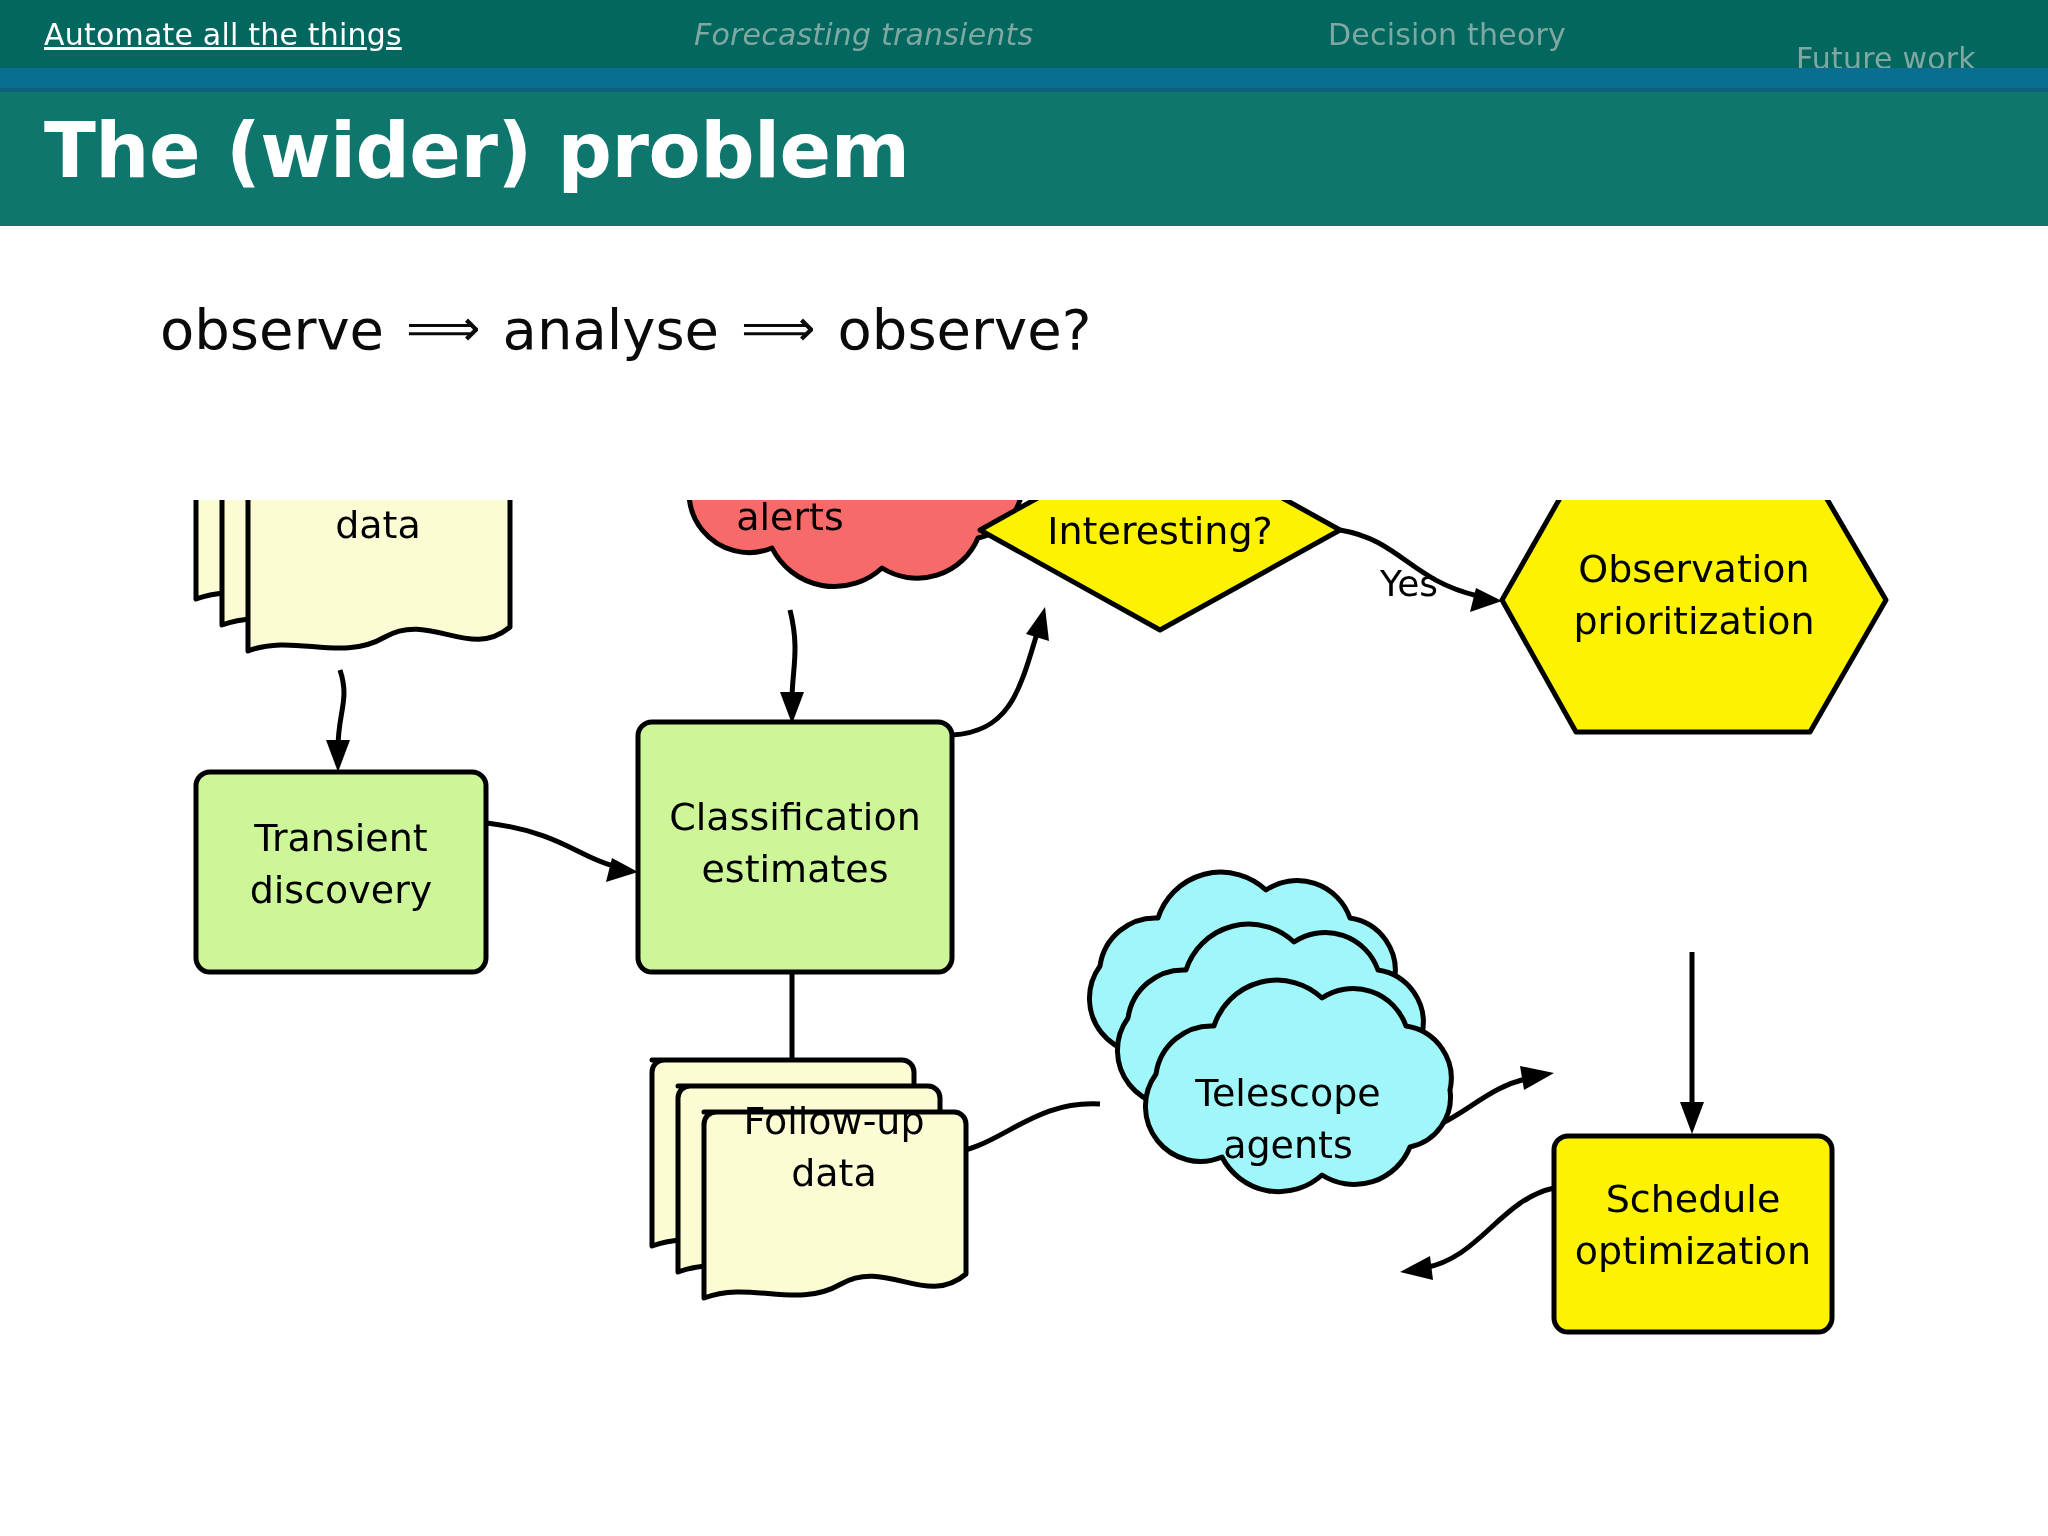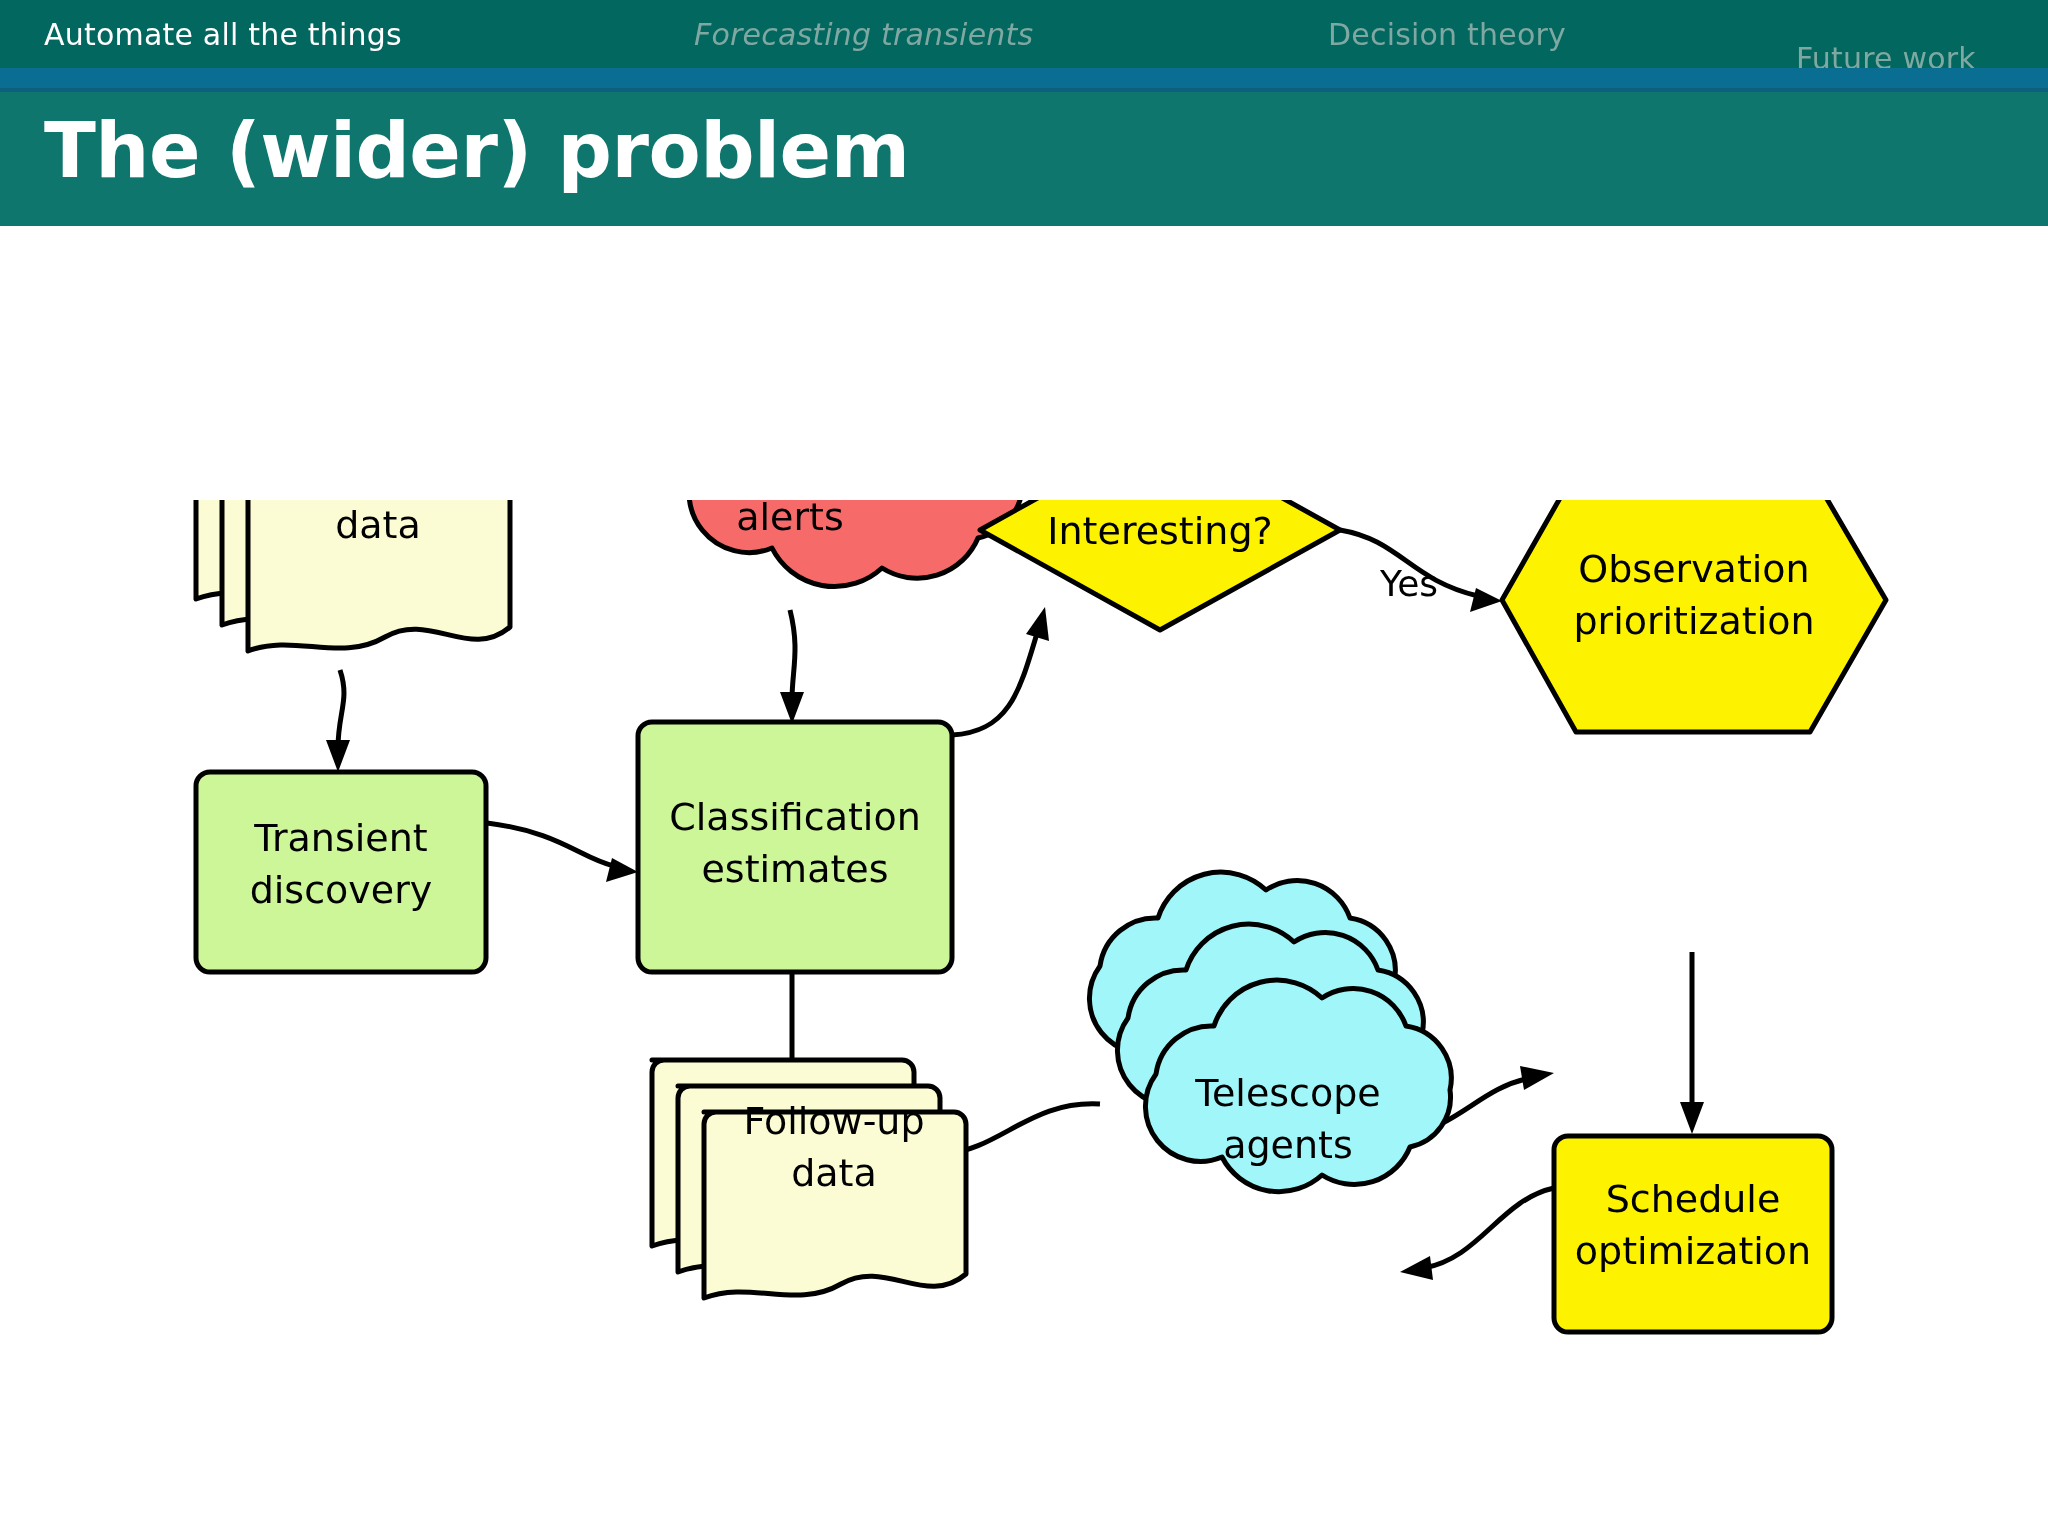--- a/index.html
+++ b/index.html
@@ -12,21 +12,21 @@
   #navbar{
     position:absolute;left:0;top:0;width:2048px;height:68px;
     background:#02675e;
     display:flex;align-items:center;
   }
   .nav-item{
     font-size:30px;letter-spacing:.2px;white-space:nowrap;
     color:#7fa8a2;
   }
   .nav-item.active{color:#ffffff;}
-  #nav-0{position:absolute;left:44px;}
+  #nav-0{position:absolute;left:44px;text-decoration:underline;}
   #nav-1{position:absolute;left:694px;font-style:italic;}
   #nav-2{position:absolute;left:1300px;margin-left:28px;}
   #nav-3{position:absolute;left:1796px;margin-top:48px;}
 
   #progress-strip{
     position:absolute;left:0;top:68px;width:2048px;height:22px;
     background:#0a6e93;
   }
   #progress-underline{
     position:absolute;left:0;top:88px;width:2048px;height:4px;
@@ -86,20 +86,23 @@
   <div class="nav-item" id="nav-3">Future work</div>
 </div>
 <div id="progress-strip"></div>
 <div id="progress-underline"></div>
 
 <div id="title-banner">
   <div id="page-title">The (wider) problem</div>
 </div>
 
 <div id="question">
+  <span class="ln">
+    <span>observe</span><span class="arrow">⟹</span><span>analyse</span><span class="arrow">⟹</span><span>observe?</span>
+  </span>
 </div>
 
 <div id="diagram">
 <svg viewBox="0 0 2048 1036" xmlns="http://www.w3.org/2000/svg">
 
   <defs>
 
     <g id="doc-page">
       <path d="M0,0 h250 a12,12 0 0 1 12,12 v150
                c-40,34 -80,-16 -125,10

